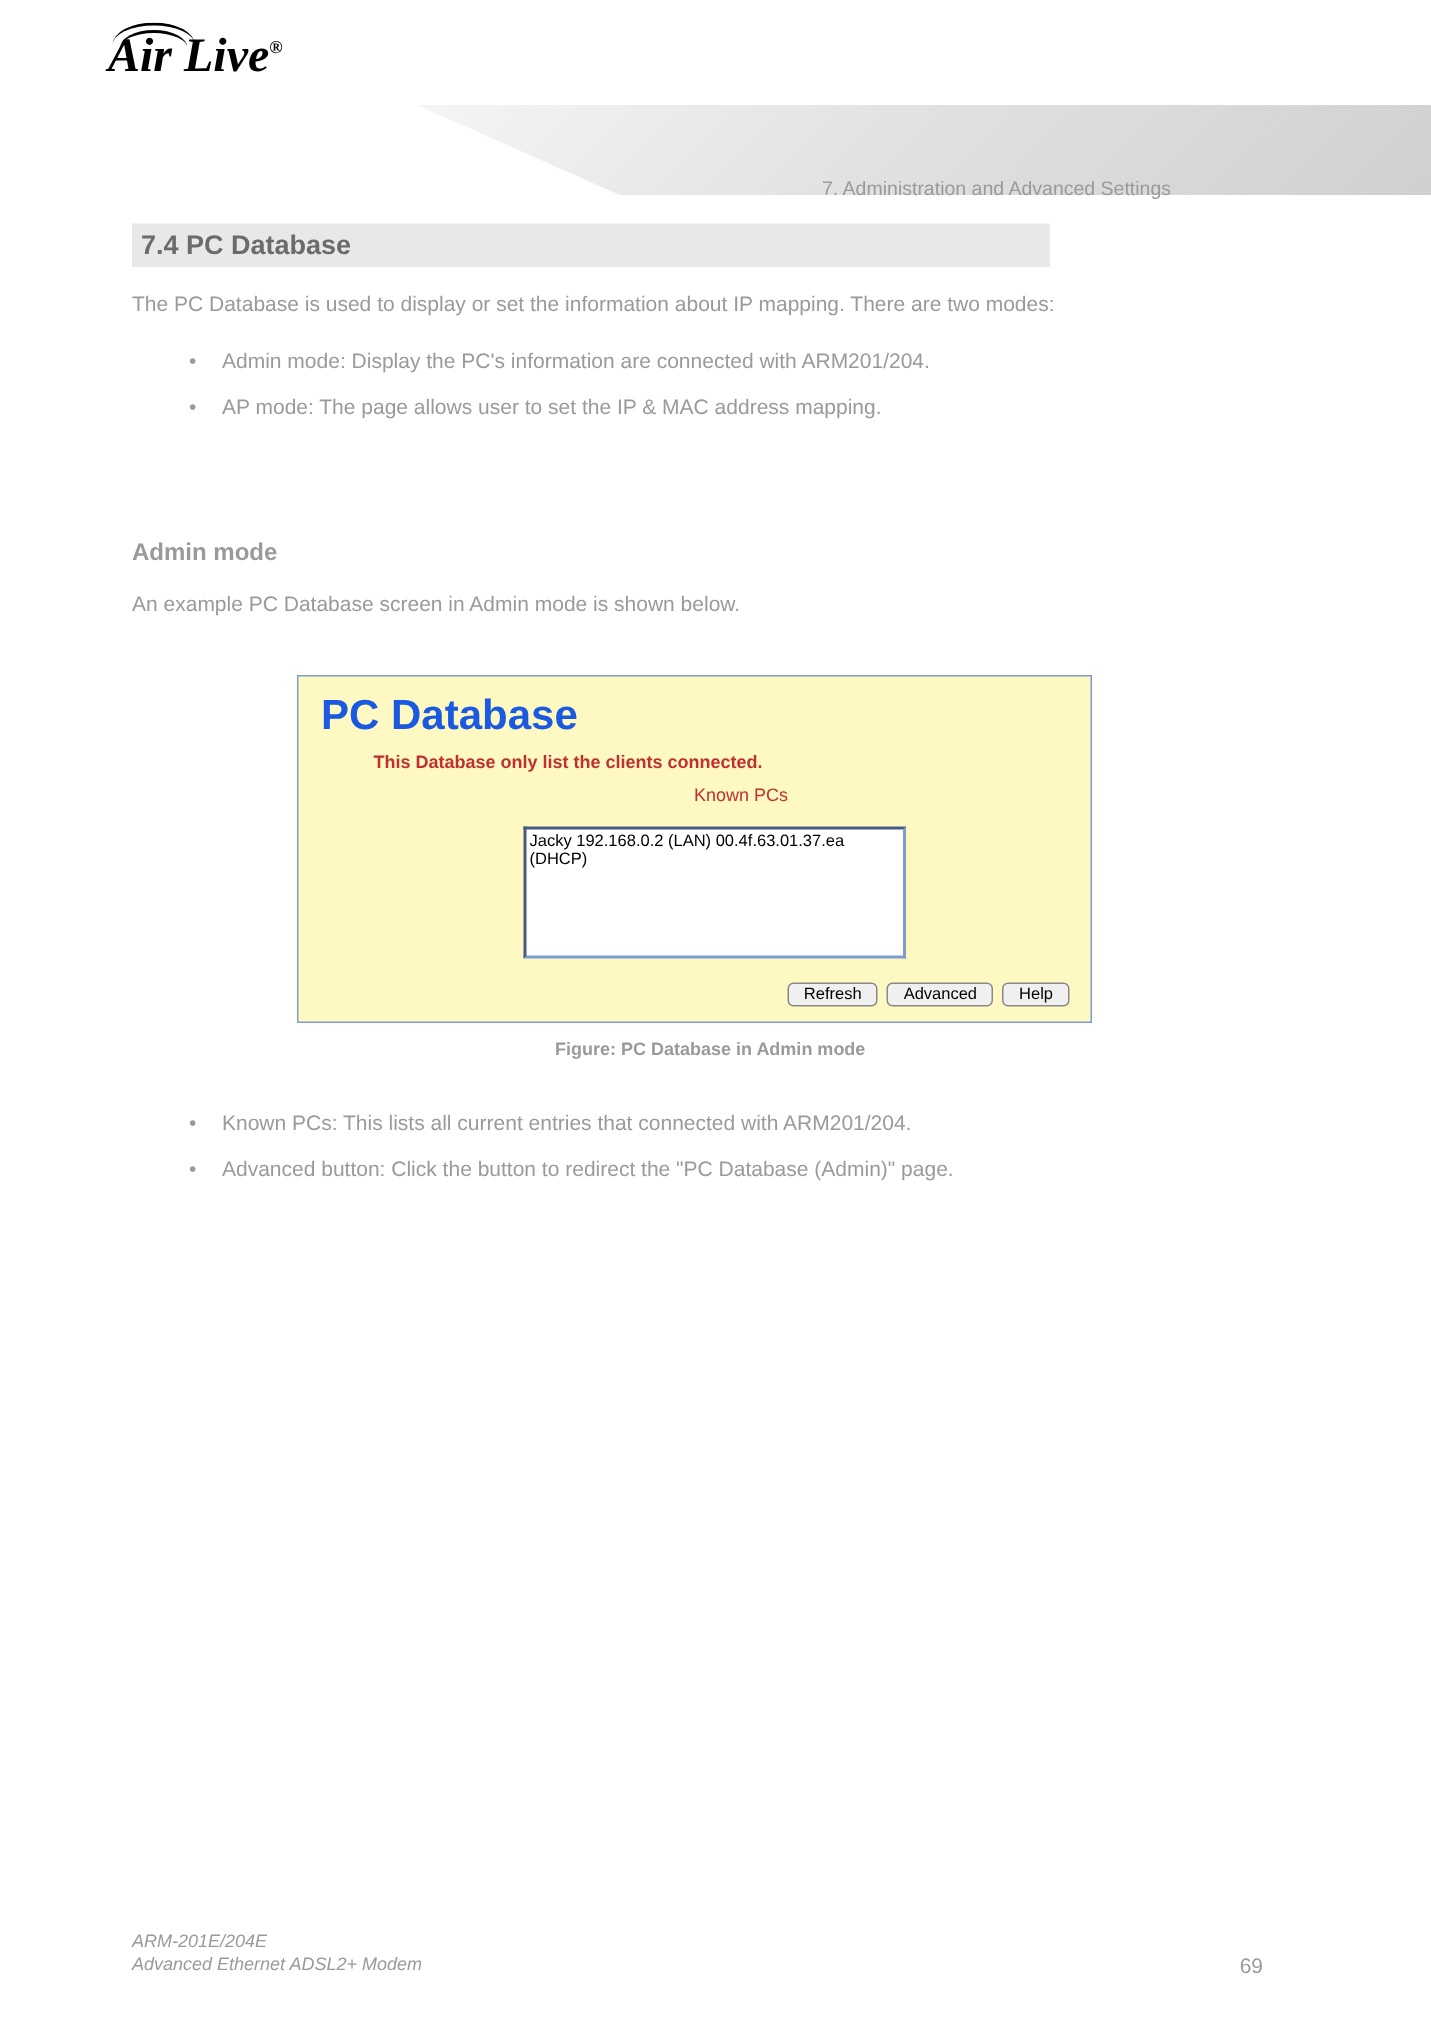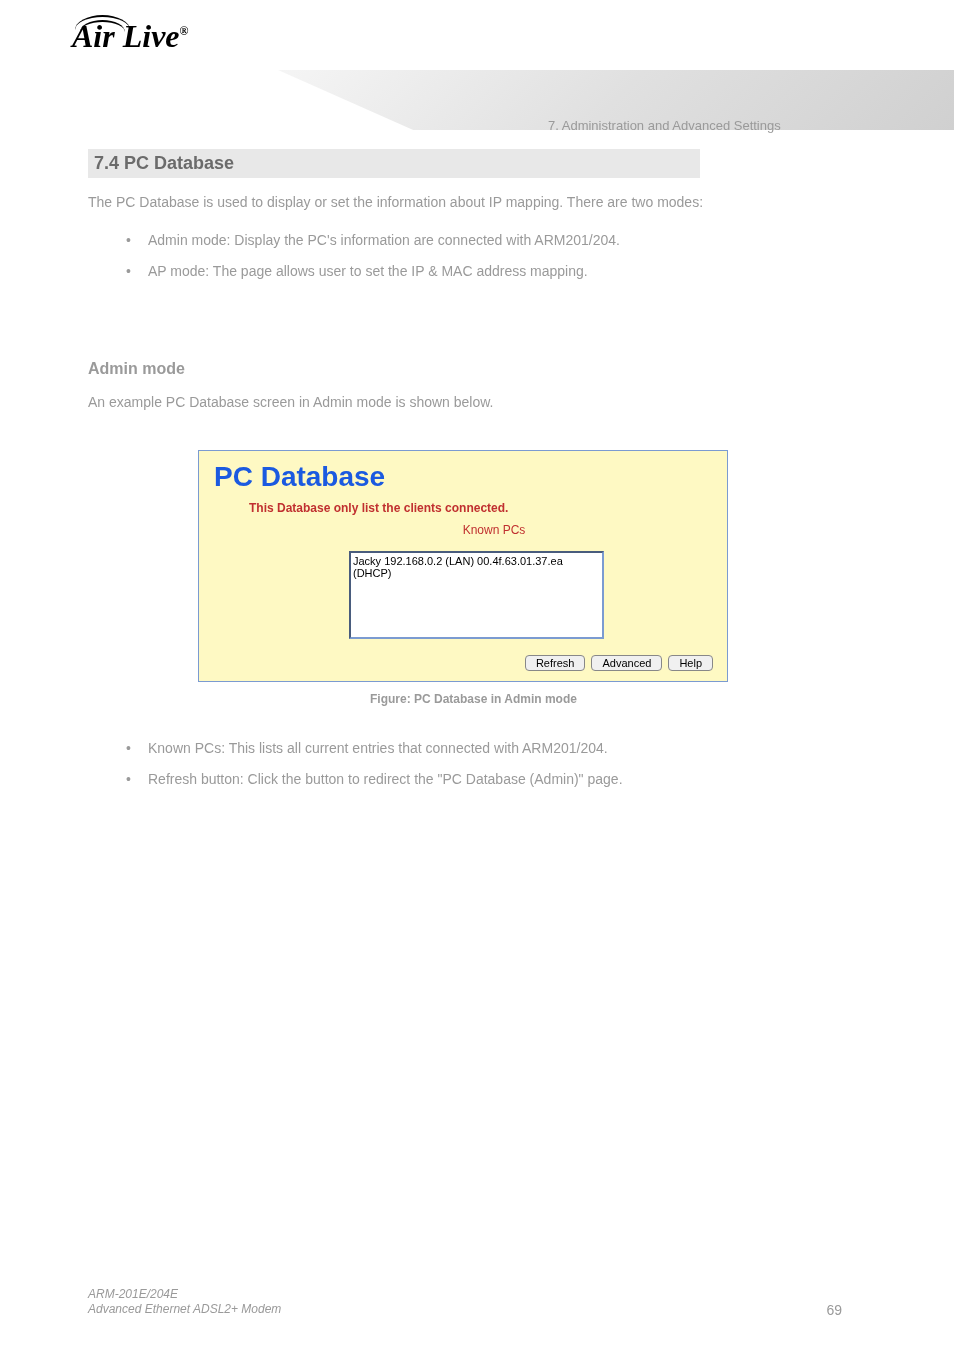--- a/index.html
+++ b/index.html
@@ -220,21 +220,21 @@
     <button class="app-button">Advanced</button>
     <button class="app-button">Help</button>
   </div>
 </div>
 
 <div class="figure-caption">Figure: PC Database in Admin mode</div>
 
 <div class="body-text" style="top:712px;left:148px;width:690px;margin-top:26px;">
   <ul class="bullet-list">
     <li>Known PCs: This lists all current entries that connected with ARM201/204.</li>
-    <li>Refresh button: Click the button to redirect the "PC Database (Admin)" page.</li>
+    <li>Advanced button: Click the button to redirect the "PC Database (Admin)" page.</li>
   </ul>
 </div>
 
 <div class="footer-model">
   <span>ARM-201E/204E</span><br>
   <span>Advanced Ethernet ADSL2+ Modem</span>
 </div>
 <div class="footer-page">69</div>
 
 </body></html>

